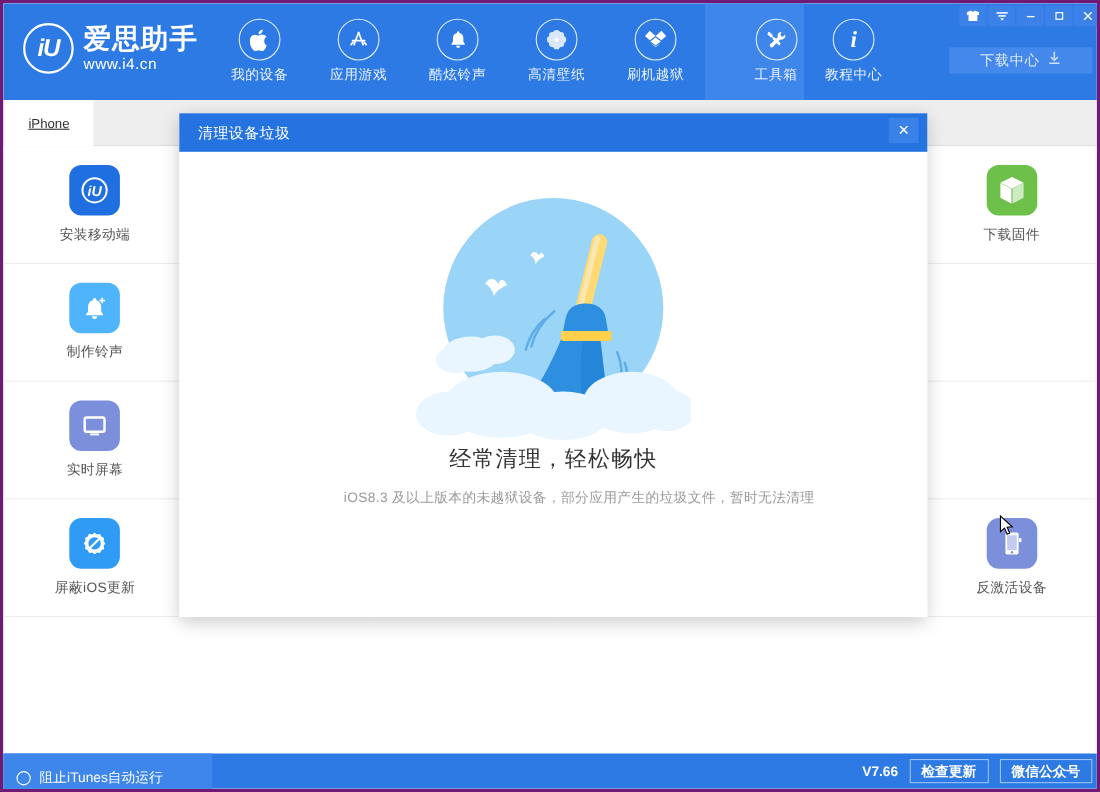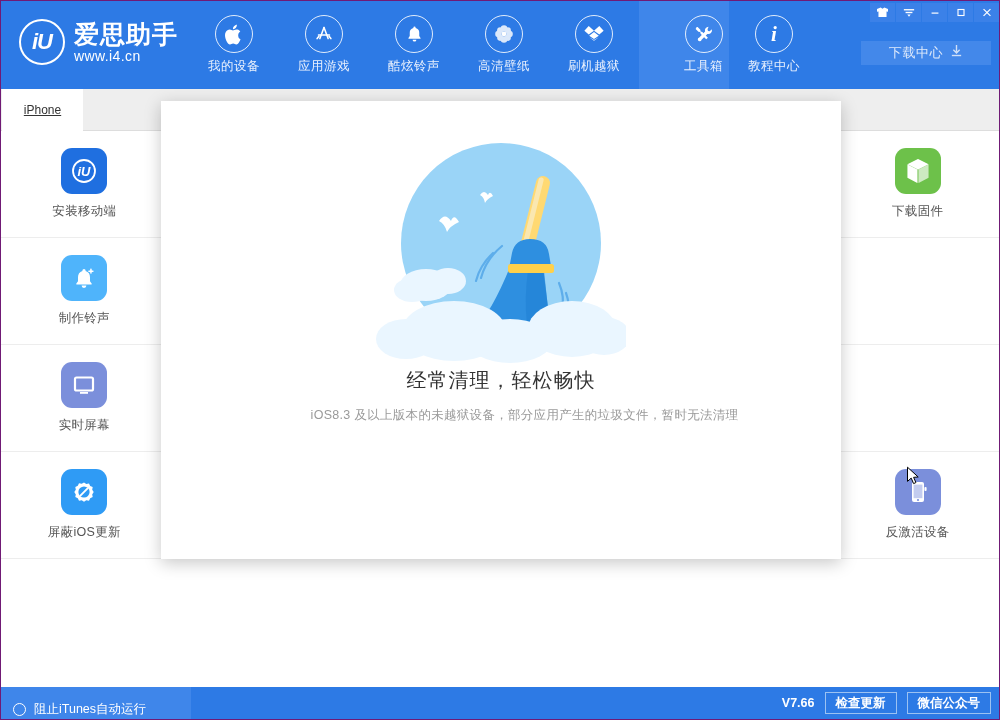--- a/index.html
+++ b/index.html
@@ -6,21 +6,21 @@
   html, body {
     width: 1000px; height: 720px;
     font-family: "Liberation Sans", "DejaVu Sans", sans-serif;
     overflow: hidden;
     background: #ffffff;
   }
   #app {
     position: relative;
     width: 1000px; height: 720px;
     background: #ffffff;
-    border: 1px solid #701a75;
+    border: 3px solid #701a75;
     overflow: hidden;
   }
 
   
   .header {
     position: absolute; left: 0; top: 0;
     width: 1000px; height: 88px;
     background: #2d7ae5;
   }
   .logo {
@@ -464,20 +464,24 @@
       <span class="t">阻止iTunes自动运行</span>
     </div>
     <div class="foot-right">
       <span class="ver">V7.66</span>
       <span class="foot-btn">检查更新</span>
       <span class="foot-btn">微信公众号</span>
     </div>
   </div>
 
   <div class="modal">
+    <div class="modal-bar">
+      <span class="modal-title">清理设备垃圾</span>
+      <span class="modal-close">✕</span>
+    </div>
     <div class="modal-body">
 
       <div class="hero">
         <svg width="250" height="232" viewBox="0 0 250 232">
           <circle cx="125" cy="110" r="100" fill="#9ad4f7"></circle>
           <g fill="#ffffff">
             <path d="M63 88 q6-9 12 0 q3-8 8 1 q-9 4-12 10 q-2-8-8-11z"></path>
             <path d="M104 62 q4-6 8 0 q2-5 5 1 q-6 3-8 7 q-1-6-5-8z"></path>
           </g>
           <g stroke="#2e8fe0" stroke-width="2.2" fill="none" stroke-linecap="round" opacity=".55">

